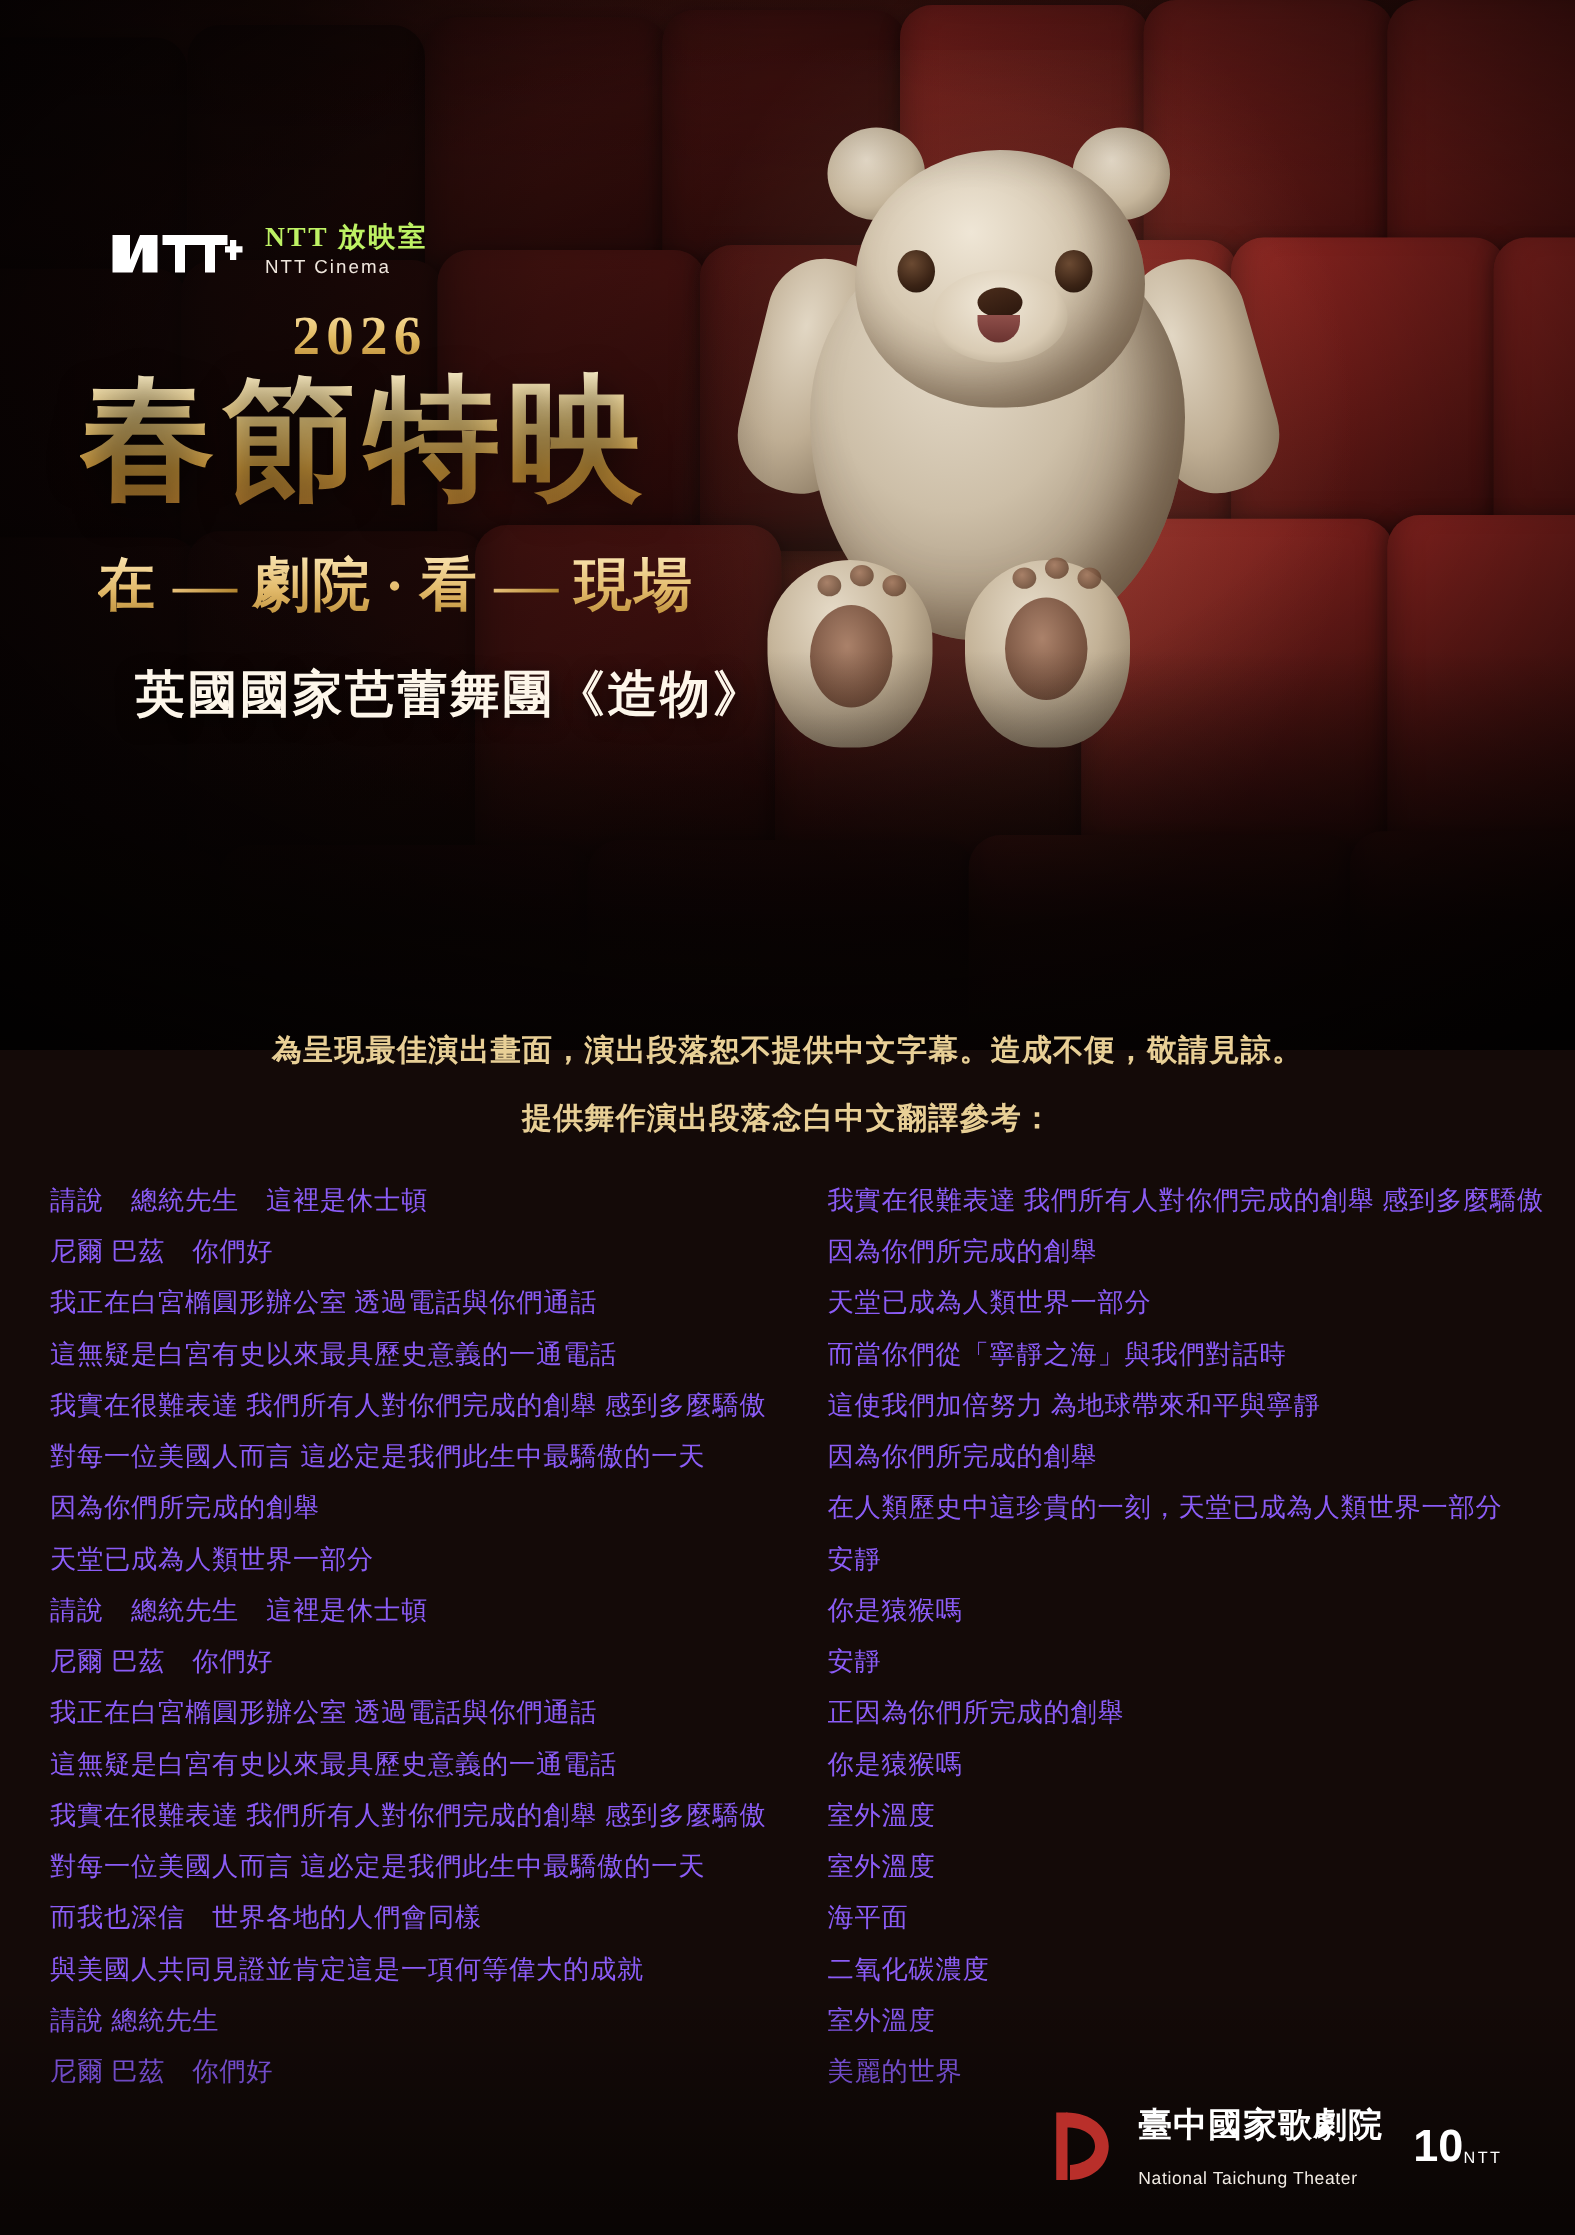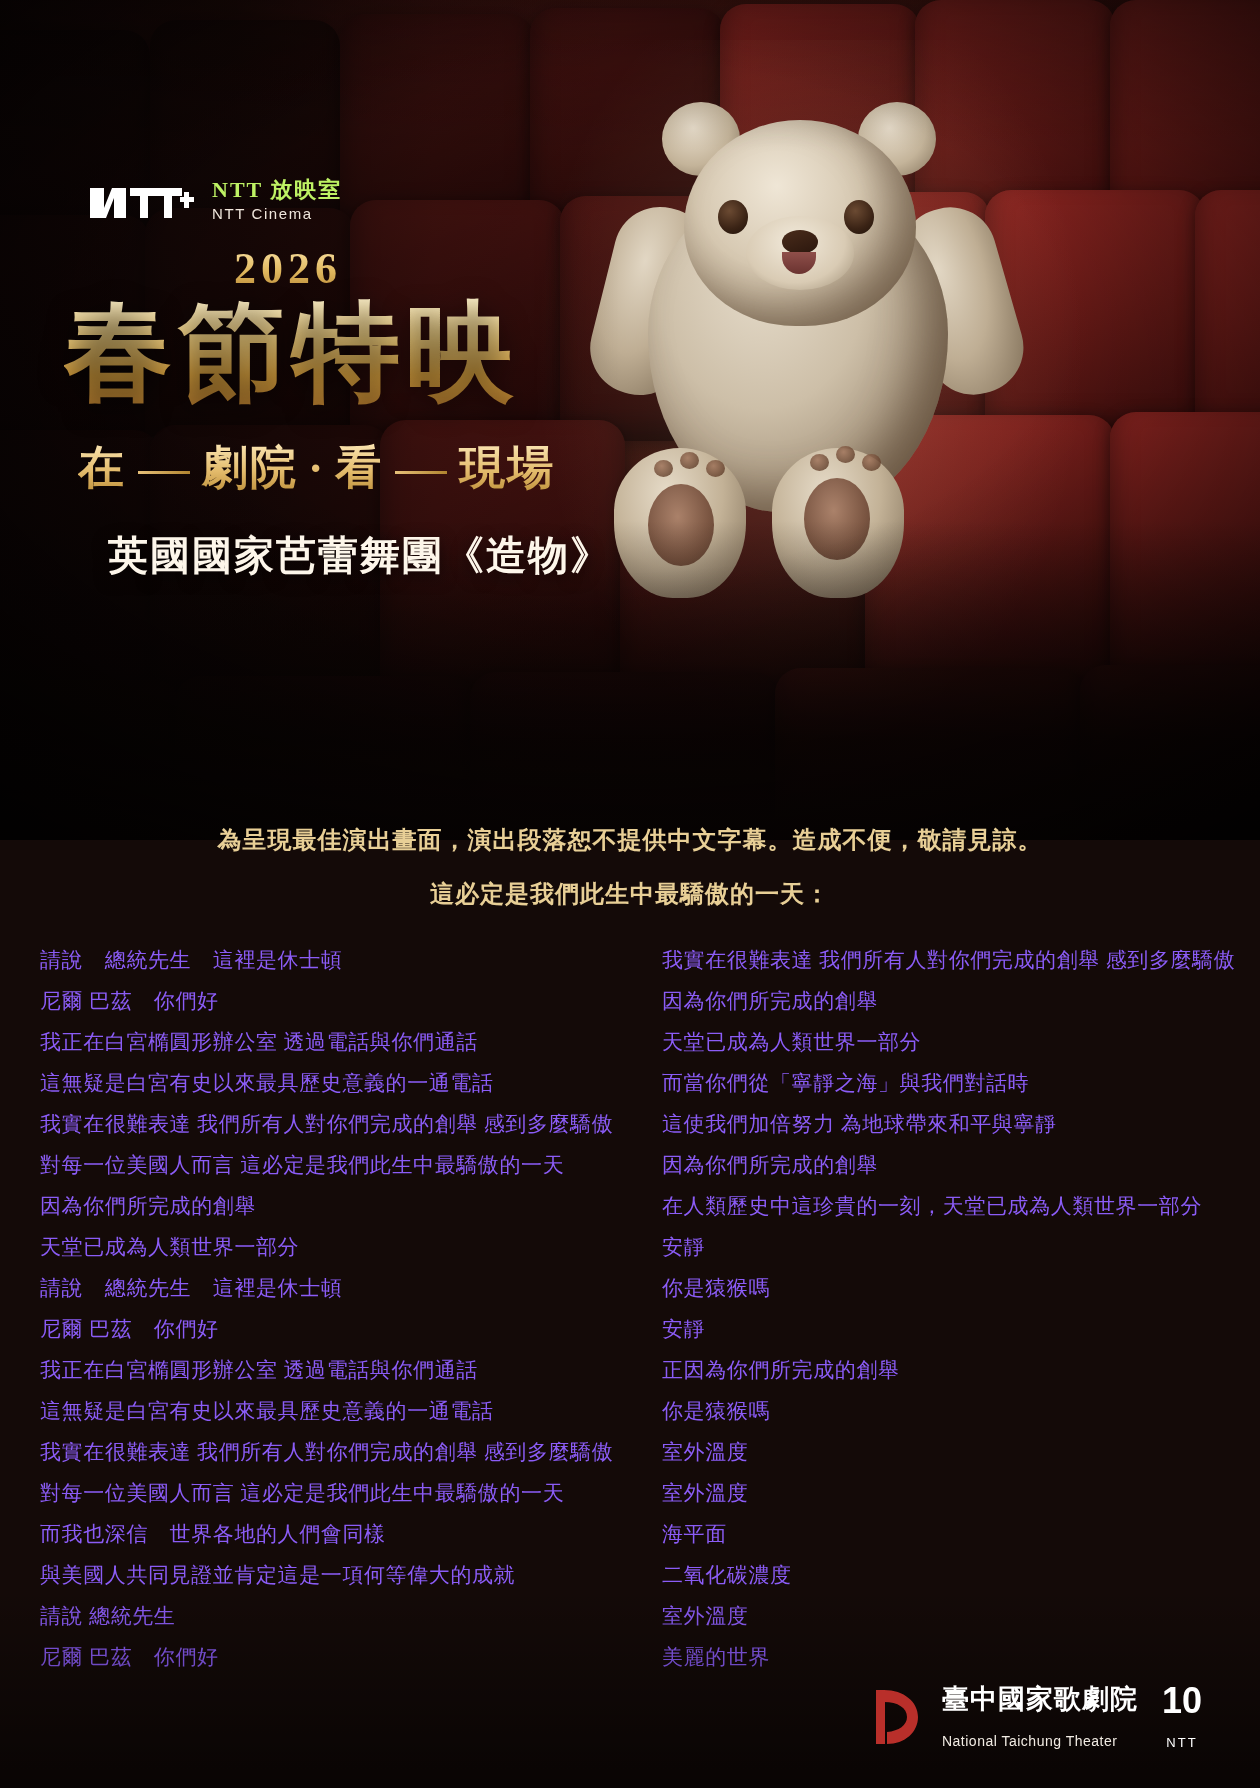--- a/index.html
+++ b/index.html
@@ -305,21 +305,21 @@
   }
   .ntt-en {
     font-family: "Liberation Sans", sans-serif;
     font-size: 14px;
     color: #f2ece4;
     letter-spacing: 0.5px;
     margin-top: 18px;
   }
   .ten-mark {
     display: flex;
-    flex-direction: column;
+    flex-direction: row;
     align-items: center;
     margin-left: 10px;
     color: #fff;
   }
   .ten-num {
     font-family: "Liberation Sans", sans-serif;
     font-size: 36px;
     font-weight: 700;
     line-height: 1;
   }
@@ -428,21 +428,21 @@
     <span>·</span>
     <span>看</span>
     <span class="rule"></span>
     <span>現場</span>
   </div>
 
   <div class="work-title">英國國家芭蕾舞團《造物》</div>
 
   <div class="notice">
     <div class="notice-1">為呈現最佳演出畫面，演出段落恕不提供中文字幕。造成不便，敬請見諒。</div>
-    <div class="notice-2">這必定是我們此生中最驕傲的一天：</div>
+    <div class="notice-2">提供舞作演出段落念白中文翻譯參考：</div>
   </div>
 
   <div class="transcript">
     <div class="col left">
       <div class="line">請說　總統先生　這裡是休士頓</div>
       <div class="line">尼爾 巴茲　你們好</div>
       <div class="line">我正在白宮橢圓形辦公室 透過電話與你們通話</div>
       <div class="line">這無疑是白宮有史以來最具歷史意義的一通電話</div>
       <div class="line">我實在很難表達 我們所有人對你們完成的創舉 感到多麼驕傲</div>
       <div class="line">對每一位美國人而言 這必定是我們此生中最驕傲的一天</div>

